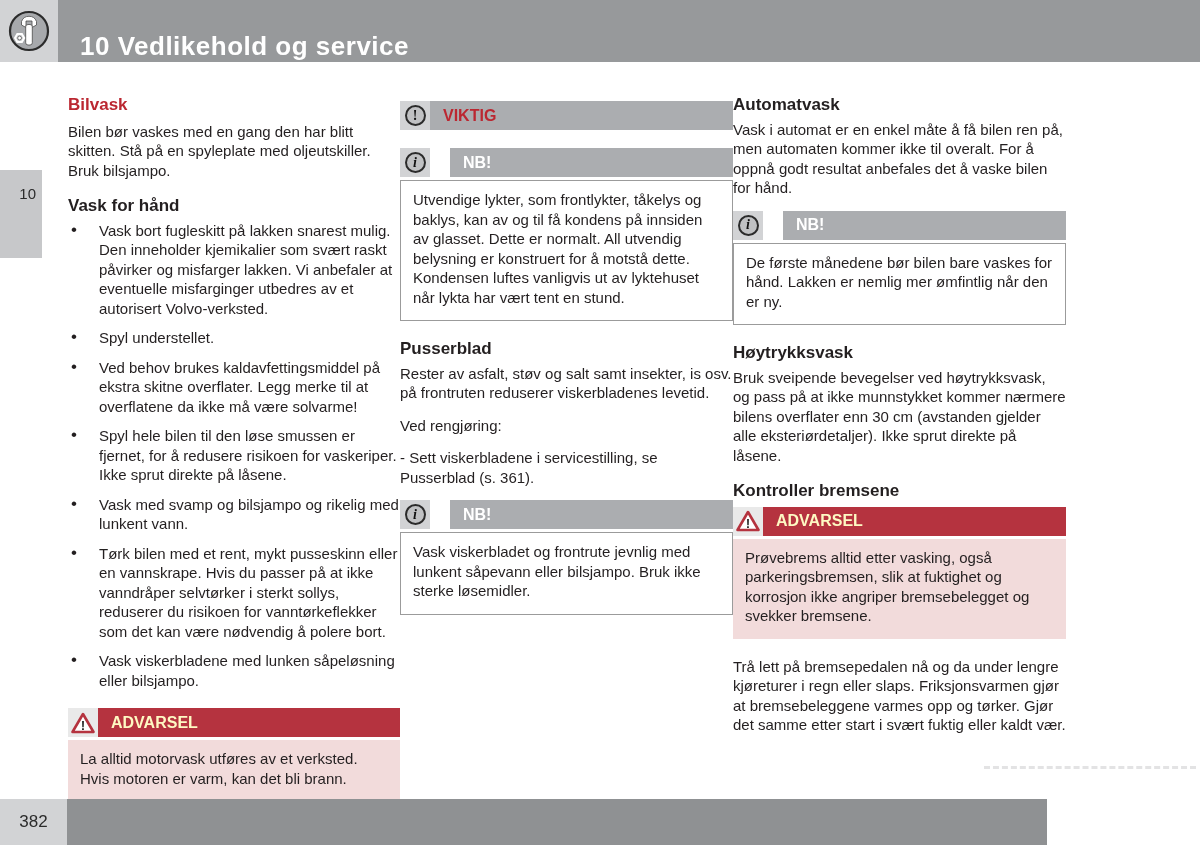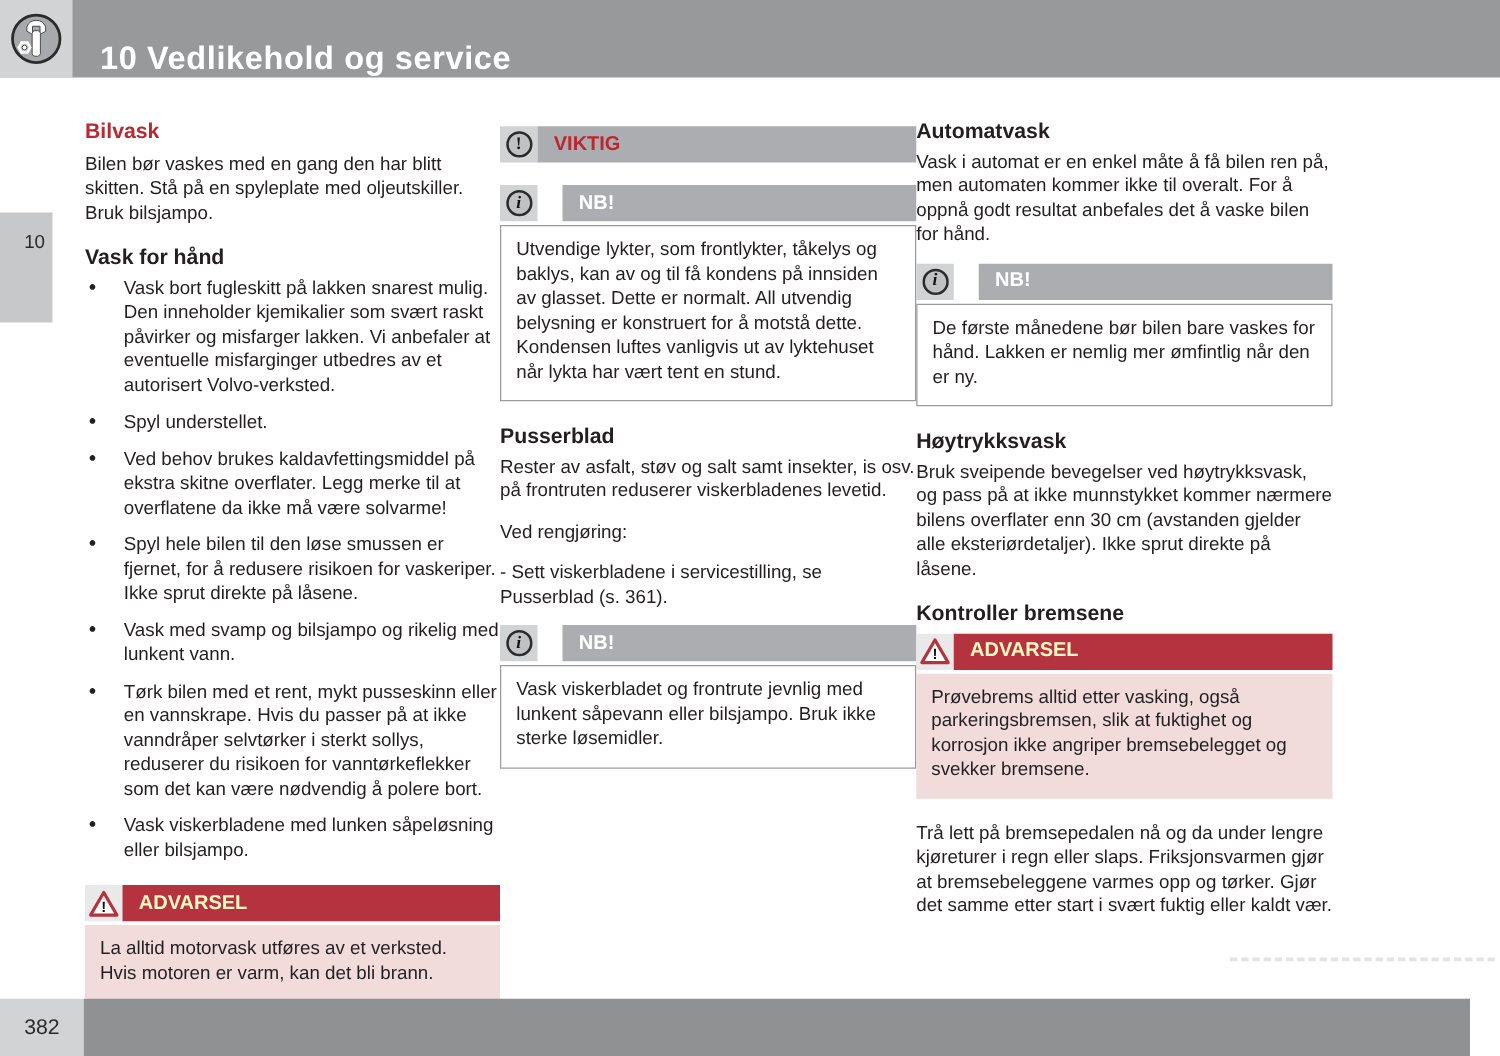--- a/index.html
+++ b/index.html
@@ -75,21 +75,21 @@
     width:21px;height:21px;border-radius:50%;border:2px solid #2b2b2b;background:#c0c1c3;
     display:flex;align-items:center;justify-content:center;
     font-family:"Liberation Serif", serif;font-weight:bold;font-size:14px;color:#111;
   }
   .circle-icon.info{font-style:italic;}
   
   .dotted-line{
     position:absolute;left:984px;top:766px;width:212px;height:0;
     border-top:3px dashed #e3e3e4;
   }
-  .page-footer{position:absolute;left:0;bottom:0;width:1176px;height:46px;display:flex;}
+  .page-footer{position:absolute;left:0;bottom:0;width:1047px;height:46px;display:flex;}
   .page-number-box{
     width:67px;height:46px;background:var(--icon-box);
     display:flex;align-items:center;justify-content:center;font-size:17px;color:#2b2b2b;
   }
   .footer-bar{flex:1;height:46px;background:var(--footer-bar);}
 </style>
 </head>
 <body>
 
 <header class="topbar">

